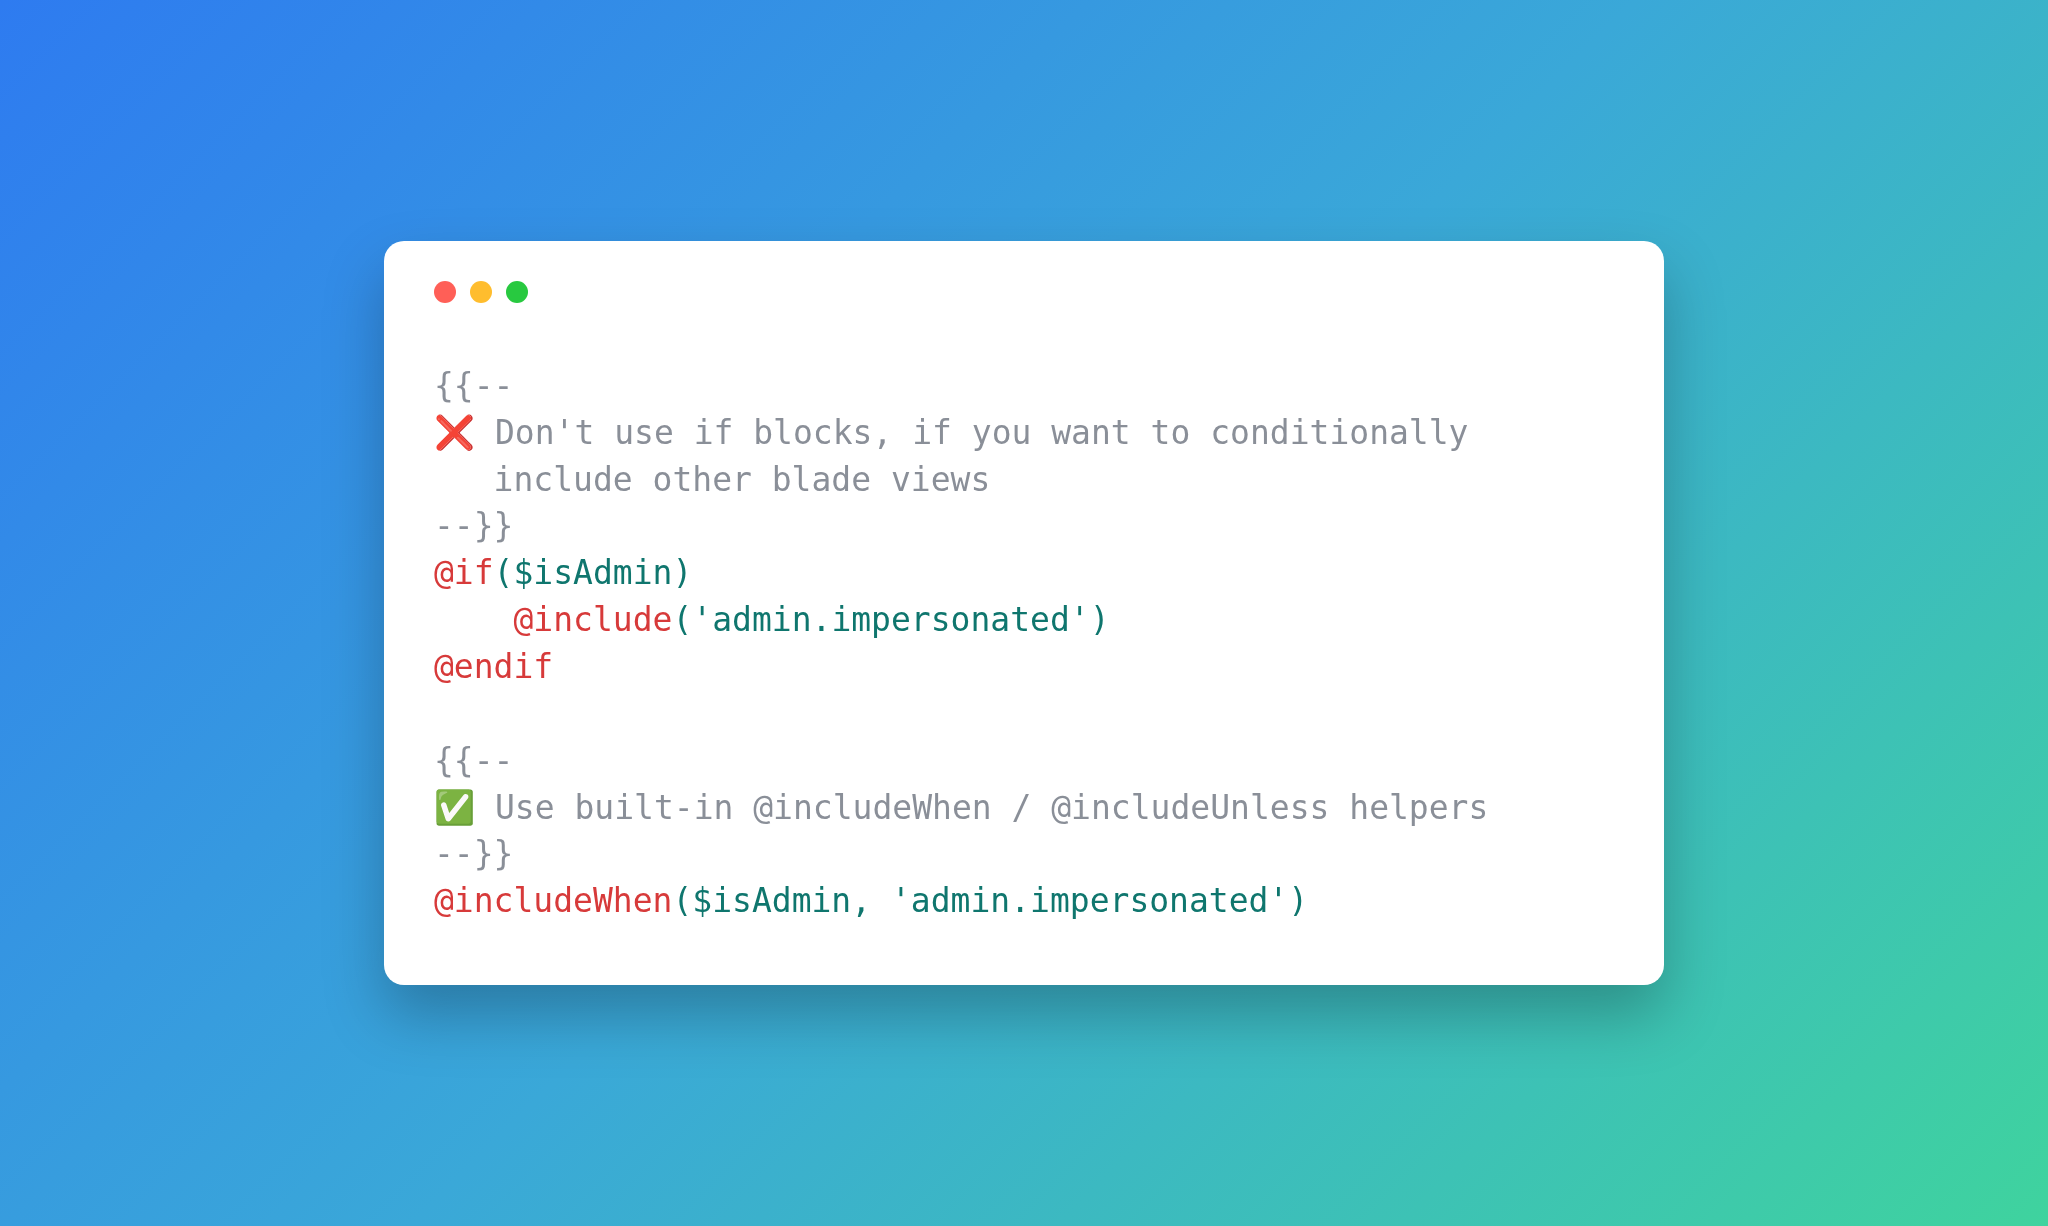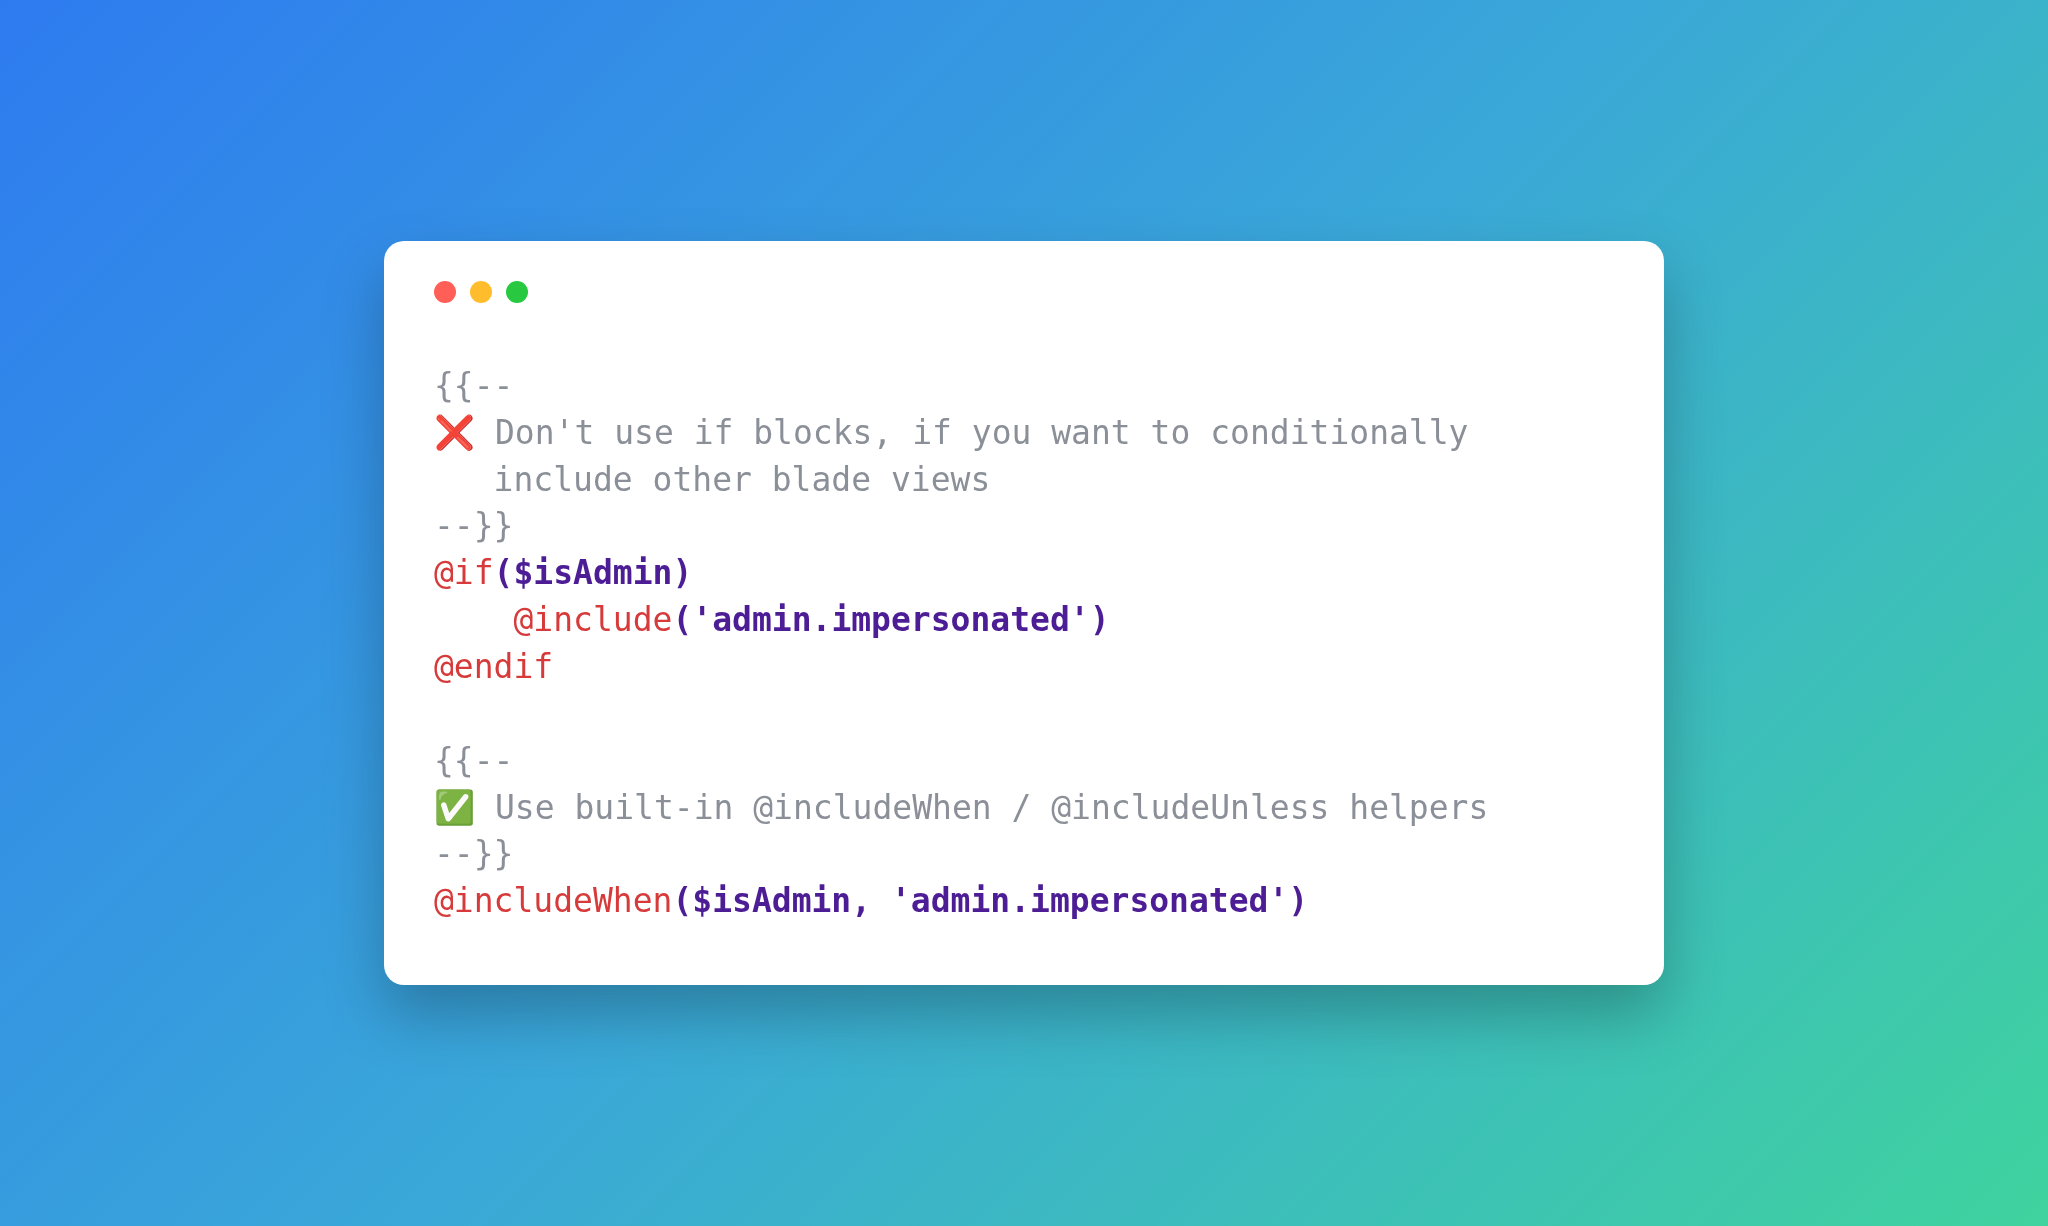--- a/index.html
+++ b/index.html
@@ -33,21 +33,21 @@
   .dot.yellow { background: #ffbd2e; }
   .dot.green { background: #28c940; }
   .code {
     font-size: 33px;
     line-height: 1.42;
     white-space: pre;
     color: #2d3748;
   }
   .comment { color: #8a8f98; }
   .directive { color: #d73a3a; }
-  .text { color: #4c1d95; font-weight: bold; }
+  .text { color: #0f766e; }
   .emoji { font-family: "Apple Color Emoji","Segoe UI Emoji", sans-serif; }
 </style>
 </head>
 <body>
 
 <div class="window">
   <div class="titlebar">
     <div class="dot red"></div>
     <div class="dot yellow"></div>
     <div class="dot green"></div>

